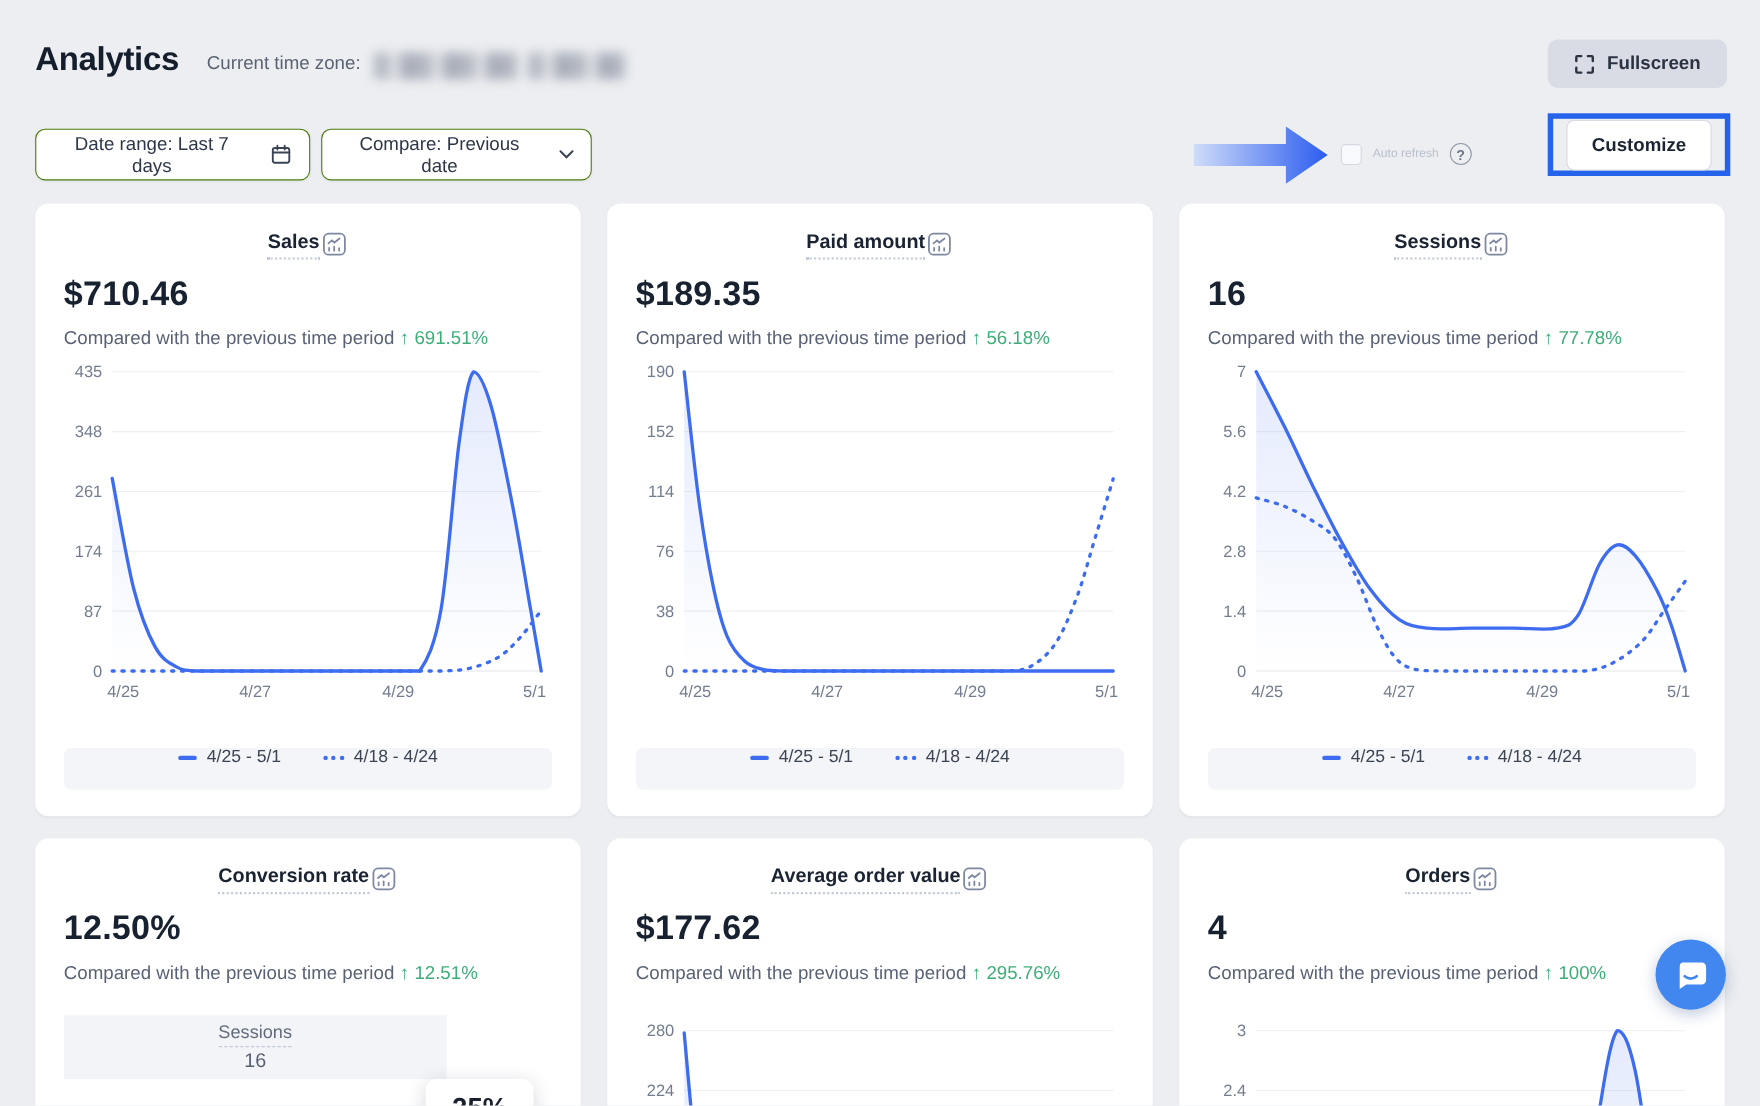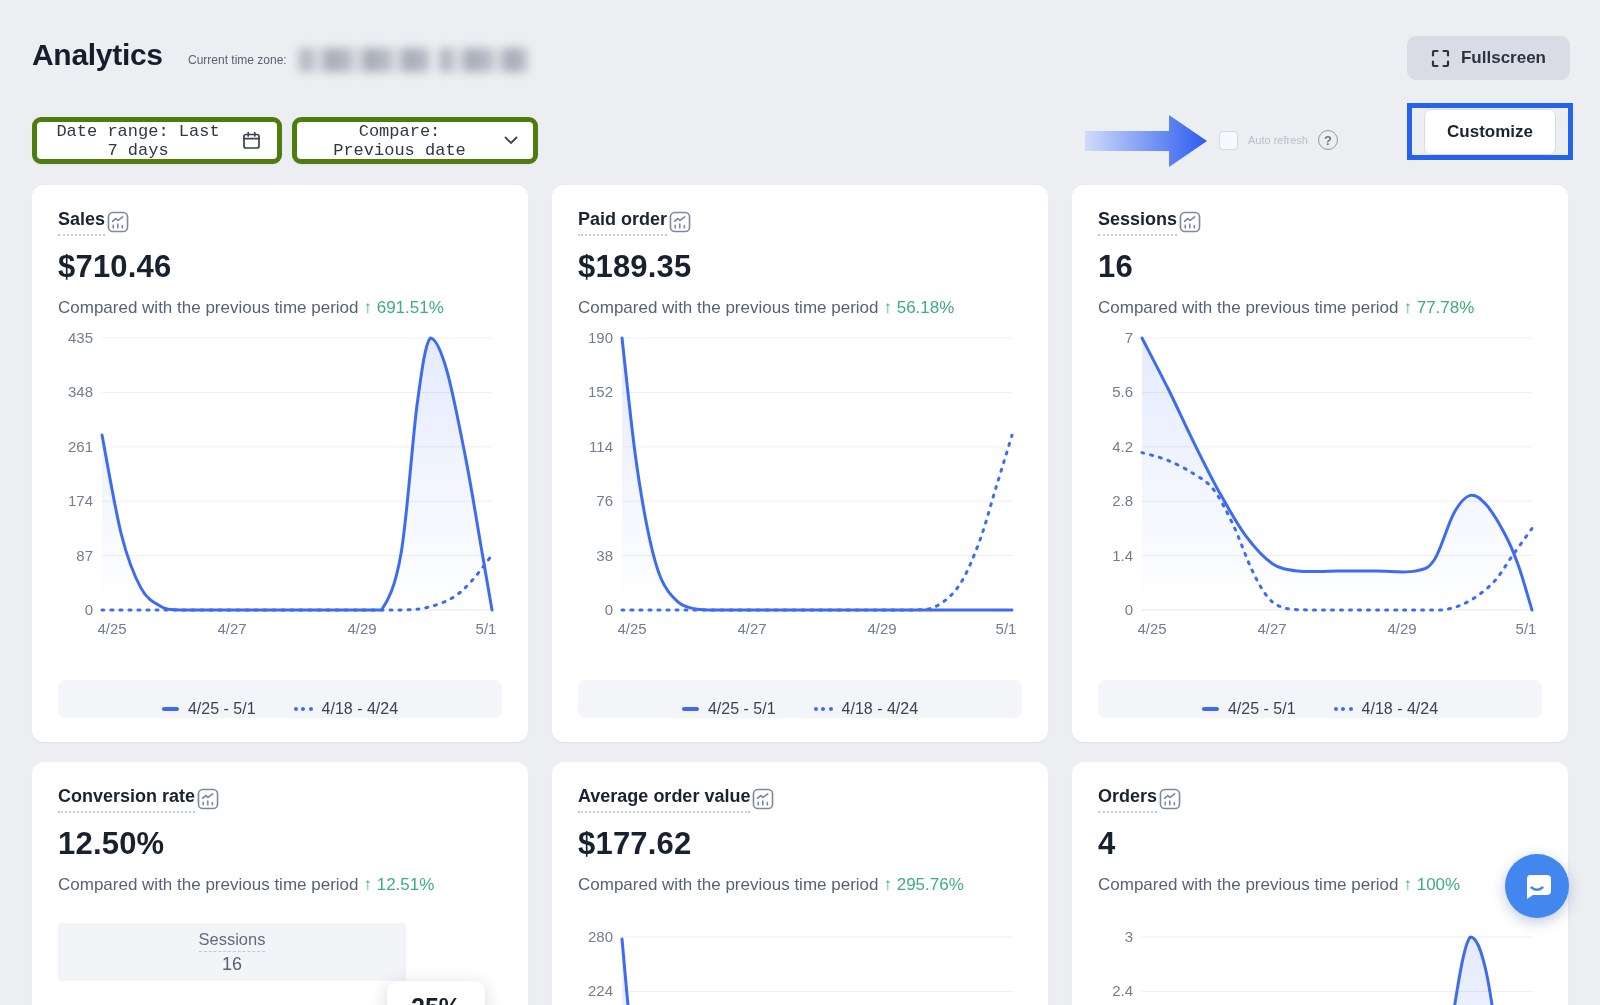--- a/index.html
+++ b/index.html
@@ -4,57 +4,57 @@
 <style>
   html,body{margin:0;padding:0}
   body{
     width:1600px;height:1005px;overflow:hidden;position:relative;
     background:#eceef1;color:#1a2433;
     font-family:"Liberation Sans",sans-serif;
     -webkit-font-smoothing:antialiased;
   }
   
   .hdr-title{position:absolute;left:32px;top:38px;font-size:30px;font-weight:700;letter-spacing:-.3px;color:#141e2c}
-  .tz{position:absolute;left:188px;top:48px;font-size:12px;color:#5b6372;display:flex;align-items:center;gap:12px}
+  .tz{position:absolute;left:188px;top:48px;font-size:17px;color:#5b6372;display:flex;gap:12px}
   .tz-blur{display:inline-flex;gap:10px;filter:blur(5px)}
   .tz-blur i{display:block;height:24px;border-radius:3px;background:repeating-linear-gradient(90deg,#b4b8c2 0 13px,#d8dadf 13px 25px,#a9aeb9 25px 39px)}
   .tz-blur i:nth-child(1){width:130px}
   .tz-blur i:nth-child(2){width:88px}
   .fullscreen-btn{position:absolute;left:1407px;top:36px;width:163px;height:44px;background:#d9dce5;border:none;border-radius:9px;
     display:flex;align-items:center;justify-content:center;gap:11px;font-family:inherit;font-size:17px;font-weight:600;color:#2b3342;cursor:pointer}
   
-  .tb-btn{position:absolute;top:117px;height:47px;background:#fff;border:5px solid #4d7c0f;border-radius:9px;box-sizing:border-box;
-    display:flex;align-items:center;justify-content:space-between;padding:0 15px 0 18px;font-family:Liberation Mono, monospace;font-size:17px;color:#2e3747;
+  .tb-btn{position:absolute;top:117px;height:47px;background:#fff;border:1px solid #4d7c0f;border-radius:9px;box-sizing:border-box;
+    display:flex;align-items:center;justify-content:space-between;padding:0 15px 0 18px;font-family:Liberation Sans, sans-serif;font-size:17px;color:#2e3747;
     box-shadow:0 1px 2px rgba(20,30,50,.05);cursor:pointer;gap:20px}
   .tb-date{left:32px;width:250px}
   .tb-compare{left:292px;width:246px}
   .arrow-annot{position:absolute;left:1085px;top:112px;pointer-events:none}
   .autorefresh{position:absolute;left:1219px;top:130px;display:flex;align-items:center;gap:10px}
   .cb{width:19px;height:19px;border:1.5px solid #d3d8e1;border-radius:4px;background:#f7f9fc;box-sizing:border-box;cursor:pointer}
   .ar-label{font-size:11px;color:#b9c0cc}
   .help{width:20px;height:20px;border:1.6px solid #9199a7;border-radius:50%;color:#6f7684;font-size:13px;font-weight:700;
     display:flex;align-items:center;justify-content:center;box-sizing:border-box;cursor:pointer;background:none;font-family:inherit}
   .customize-annot{position:absolute;left:1407px;top:103px;width:166px;height:57px;border:5px solid #2563eb;box-sizing:border-box;
     display:flex;align-items:center;justify-content:center}
   .customize-btn{width:132px;height:46px;background:#fff;border:1px solid #d8dbe2;border-radius:7px;font-family:inherit;
     font-size:17px;font-weight:600;color:#1b2433;cursor:pointer}
   
   .grid{position:absolute;left:32px;top:185px;width:1536px;display:grid;
     grid-template-columns:496px 496px 496px;column-gap:24px;row-gap:20px;grid-template-rows:557px 557px}
   .card{background:#fff;border-radius:12px;padding:24px 26px;box-sizing:border-box;position:relative;
     display:flex;flex-direction:column;box-shadow:0 1px 2px rgba(23,30,50,.05)}
-  .card-head{display:flex;justify-content:flex-start;align-items:flex-start}
+  .card-head{display:flex;justify-content:center;align-items:flex-start}
   .card-title{font-size:18px;font-weight:700;color:#1a2332;padding-bottom:4px;border-bottom:2px dotted #c4cbd8}
   .metric-icon-btn{background:none;border:none;padding:0;cursor:pointer;color:#7e88a1;height:26px}
   .card-value{font-size:31px;font-weight:700;color:#18212f;margin-top:13px;letter-spacing:.2px}
   .card-compare{font-size:17px;color:#596274;margin-top:13px;white-space:nowrap}
   .delta{color:#3fae79;font-weight:400;margin-left:5px}
   .chart-box{margin-top:10px}
   .chart-box.pushed{margin-top:32px}
-  .legend{margin-top:auto;height:38px;background:#f3f5f9;border-radius:7px;display:flex;align-items:flex-end;justify-content:center;
+  .legend{margin-top:auto;height:38px;background:#f3f5f9;border-radius:7px;display:flex;align-items:flex-start;justify-content:center;
     gap:38px;font-size:16px;color:#3c4452}
   .lg-item{display:flex;align-items:center;gap:9px;cursor:pointer}
   .lg-line{width:17px;height:3.5px;border-radius:2px;background:#3e6cf0}
   .lg-dots{display:flex;gap:3.5px}
   .lg-dots i{width:4px;height:4px;border-radius:50%;background:#3e6cf0}
   
   .funnel-band{margin-top:28px;width:348px;height:58px;background:#f2f4f8;display:flex;flex-direction:column;align-items:center;justify-content:center;gap:2px}
   .funnel-label{font-size:16.5px;color:#636c7d;border-bottom:1.5px dashed #c3cad6;padding-bottom:2px}
   .funnel-value{font-size:18px;color:#596070}
   .funnel-tooltip{position:absolute;left:355px;top:219px;background:#fff;border-radius:10px;
@@ -182,21 +182,21 @@
             <i></i>
             <i></i>
           </span>
           <span>4/18 - 4/24</span>
         </span>
     </div>
   </article>
 
   <article class="card">
     <div class="card-head">
-      <span class="card-title">Paid order</span>
+      <span class="card-title">Paid amount</span>
       <button class="metric-icon-btn">
         <svg width="26" height="26" viewBox="0 0 24 24" fill="none" stroke="#7e88a1" stroke-width="1.5" stroke-linecap="round">
           <rect x="3.2" y="3.2" width="17.6" height="17.6" rx="4"></rect>
             <path d="M7 11.3l3-2.4 2 1.7 4.3-3.4"></path>
           <path d="M7.6 15v2.4M11.8 14v3.4M16 15.4v2"></path>
         </svg>
       </button>
     </div>
     <div class="card-value">$189.35</div>
     <div class="card-compare">

